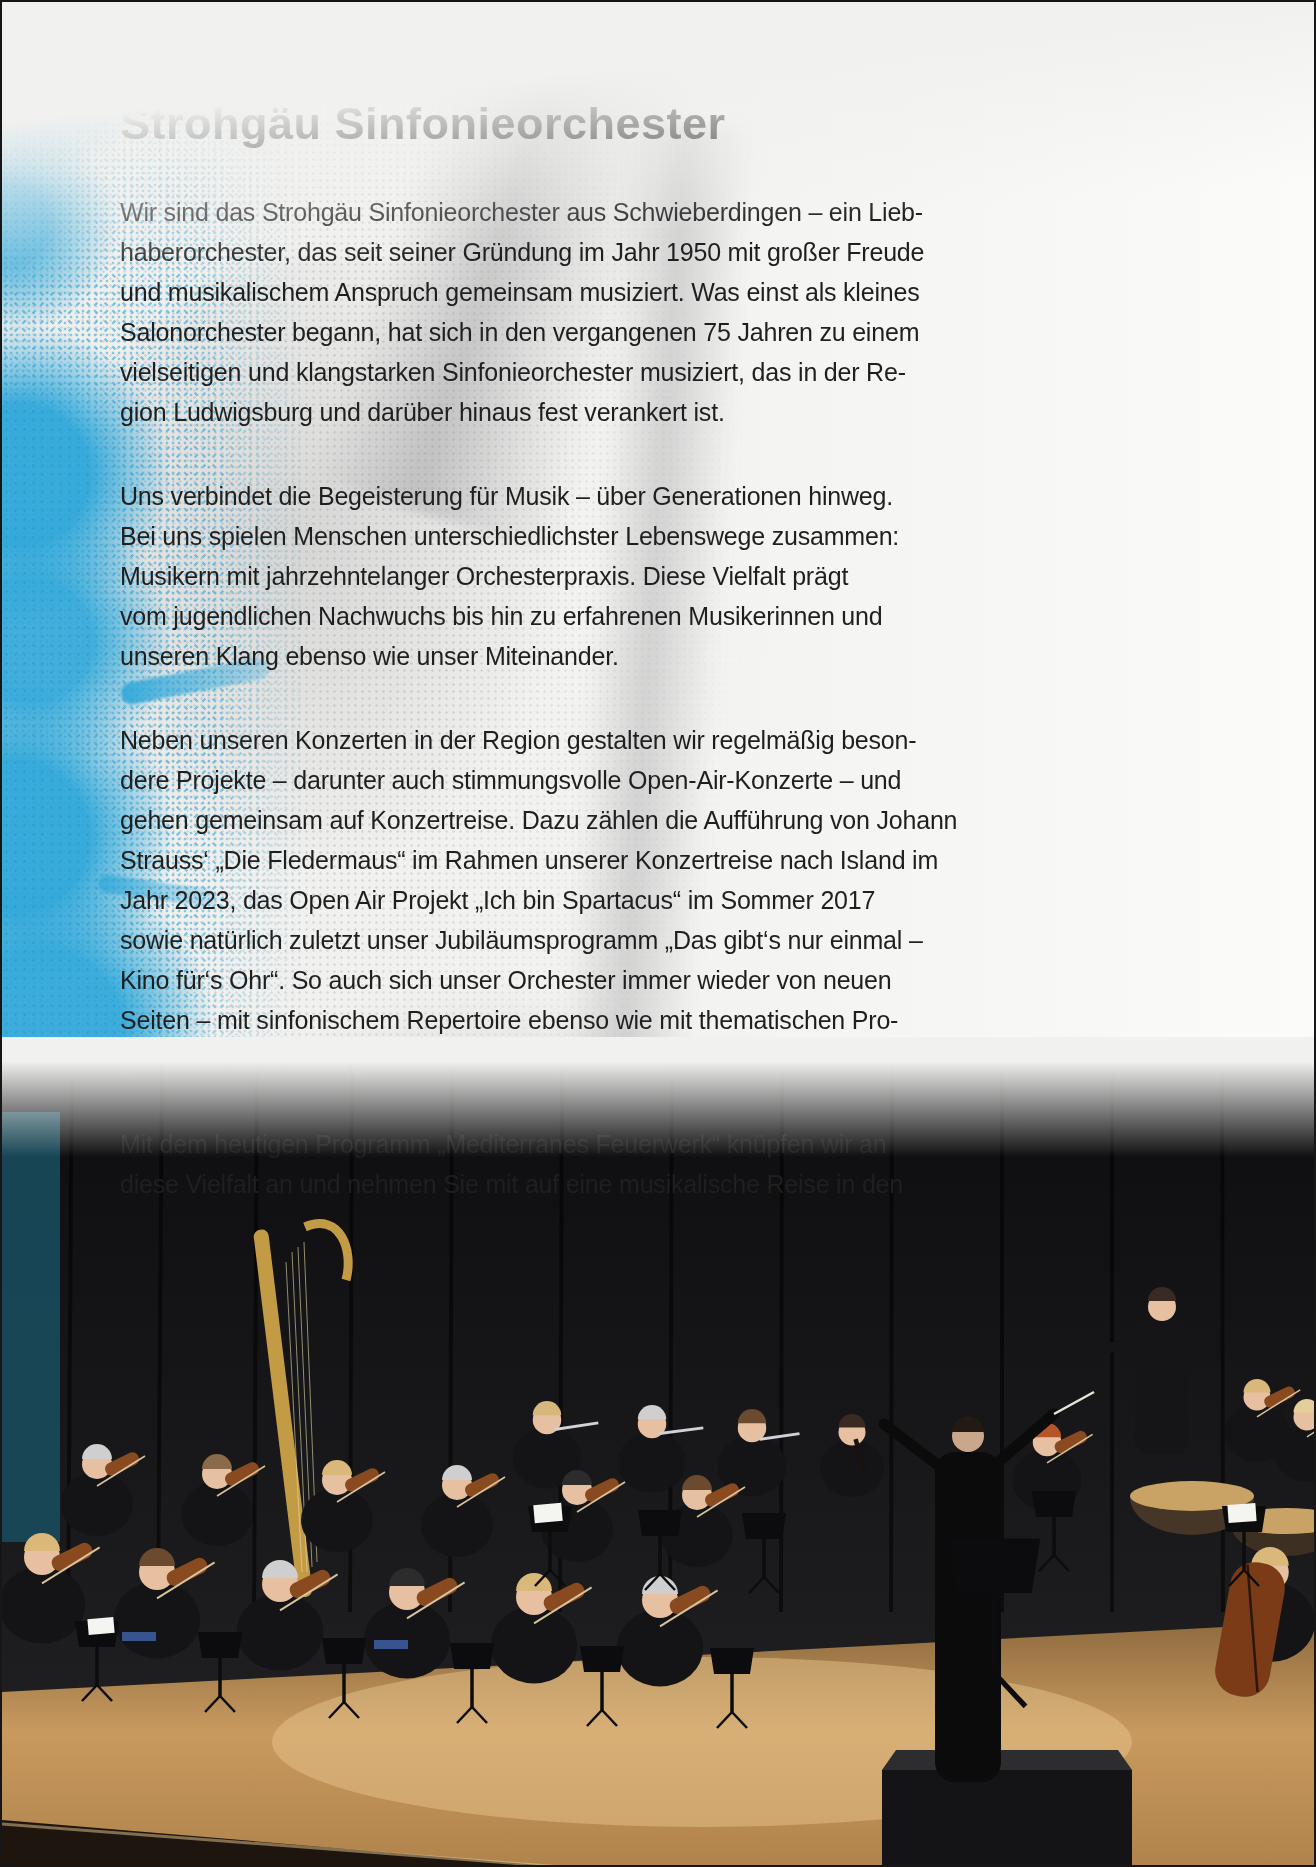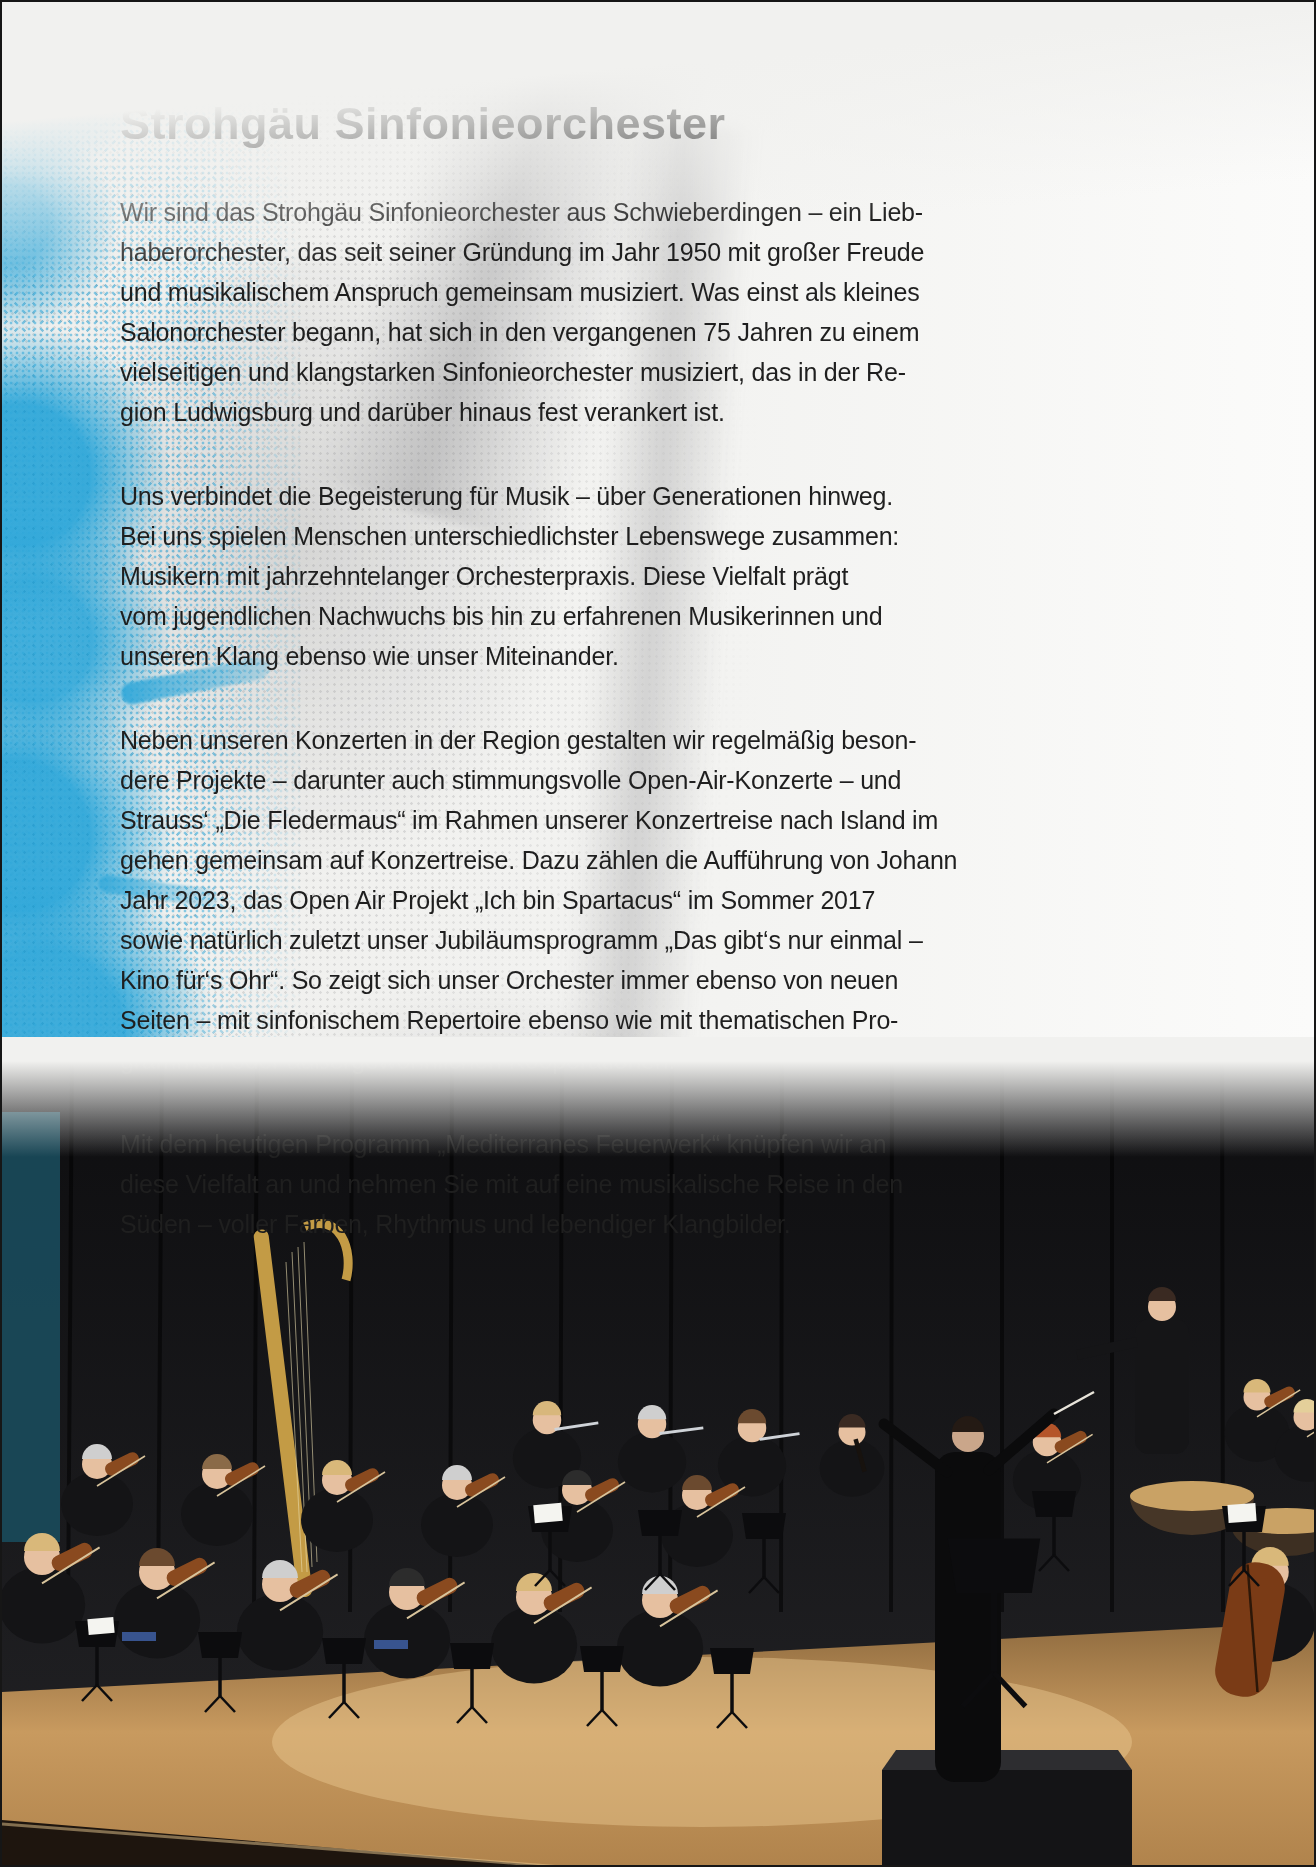--- a/index.html
+++ b/index.html
@@ -112,33 +112,32 @@
       <span class="line">Uns verbindet die Begeisterung für Musik – über Generationen hinweg.</span>
       <span class="line">Bei uns spielen Menschen unterschiedlichster Lebenswege zusammen:</span>
       <span class="line">Musikern mit jahrzehntelanger Orchesterpraxis. Diese Vielfalt prägt</span>
       <span class="line">vom jugendlichen Nachwuchs bis hin zu erfahrenen Musikerinnen und</span>
       <span class="line">unseren Klang ebenso wie unser Miteinander.</span>
     </p>
 
     <p class="para">
       <span class="line">Neben unseren Konzerten in der Region gestalten wir regelmäßig beson-</span>
       <span class="line">dere Projekte – darunter auch stimmungsvolle Open-Air-Konzerte – und</span>
+      <span class="line">gehen gemeinsam auf Konzertreise. Dazu zählen die Aufführung von Johann</span>
       <span class="line">Strauss‘ „Die Fledermaus“ im Rahmen unserer Konzertreise nach Island im</span>
-      <span class="line">gehen gemeinsam auf Konzertreise. Dazu zählen die Aufführung von Johann</span>
       <span class="line">Jahr 2023, das Open Air Projekt „Ich bin Spartacus“ im Sommer 2017</span>
       <span class="line">sowie natürlich zuletzt unser Jubiläumsprogramm „Das gibt‘s nur einmal –</span>
-      <span class="line">Kino für‘s Ohr“. So zeigt sich unser Orchester immer ebenso von neuen</span>
+      <span class="line">Kino für‘s Ohr“. So auch sich unser Orchester immer wieder von neuen</span>
       <span class="line">Seiten – mit sinfonischem Repertoire ebenso wie mit thematischen Pro-</span>
       <span class="line">grammen oder außergewöhnlichen Kooperationen.</span>
     </p>
 
     <p class="para">
       <span class="line">Mit dem heutigen Programm „Mediterranes Feuerwerk“ knüpfen wir an</span>
       <span class="line">diese Vielfalt an und nehmen Sie mit auf eine musikalische Reise in den</span>
-      <span class="line">Süden – voller Farben, Rhythmus und lebendiger Klangbilder.</span>
     </p>
   </div>
 
   <div class="photo">
     <svg width="1316" height="815" viewBox="0 0 1316 815" xmlns="http://www.w3.org/2000/svg">
       <defs>
         <linearGradient id="bgGrad" x1="0" y1="0" x2="0" y2="1">
           <stop offset="0" stop-color="#0d0d0f"></stop>
             <stop offset="1" stop-color="#232326"></stop>
         </linearGradient>

